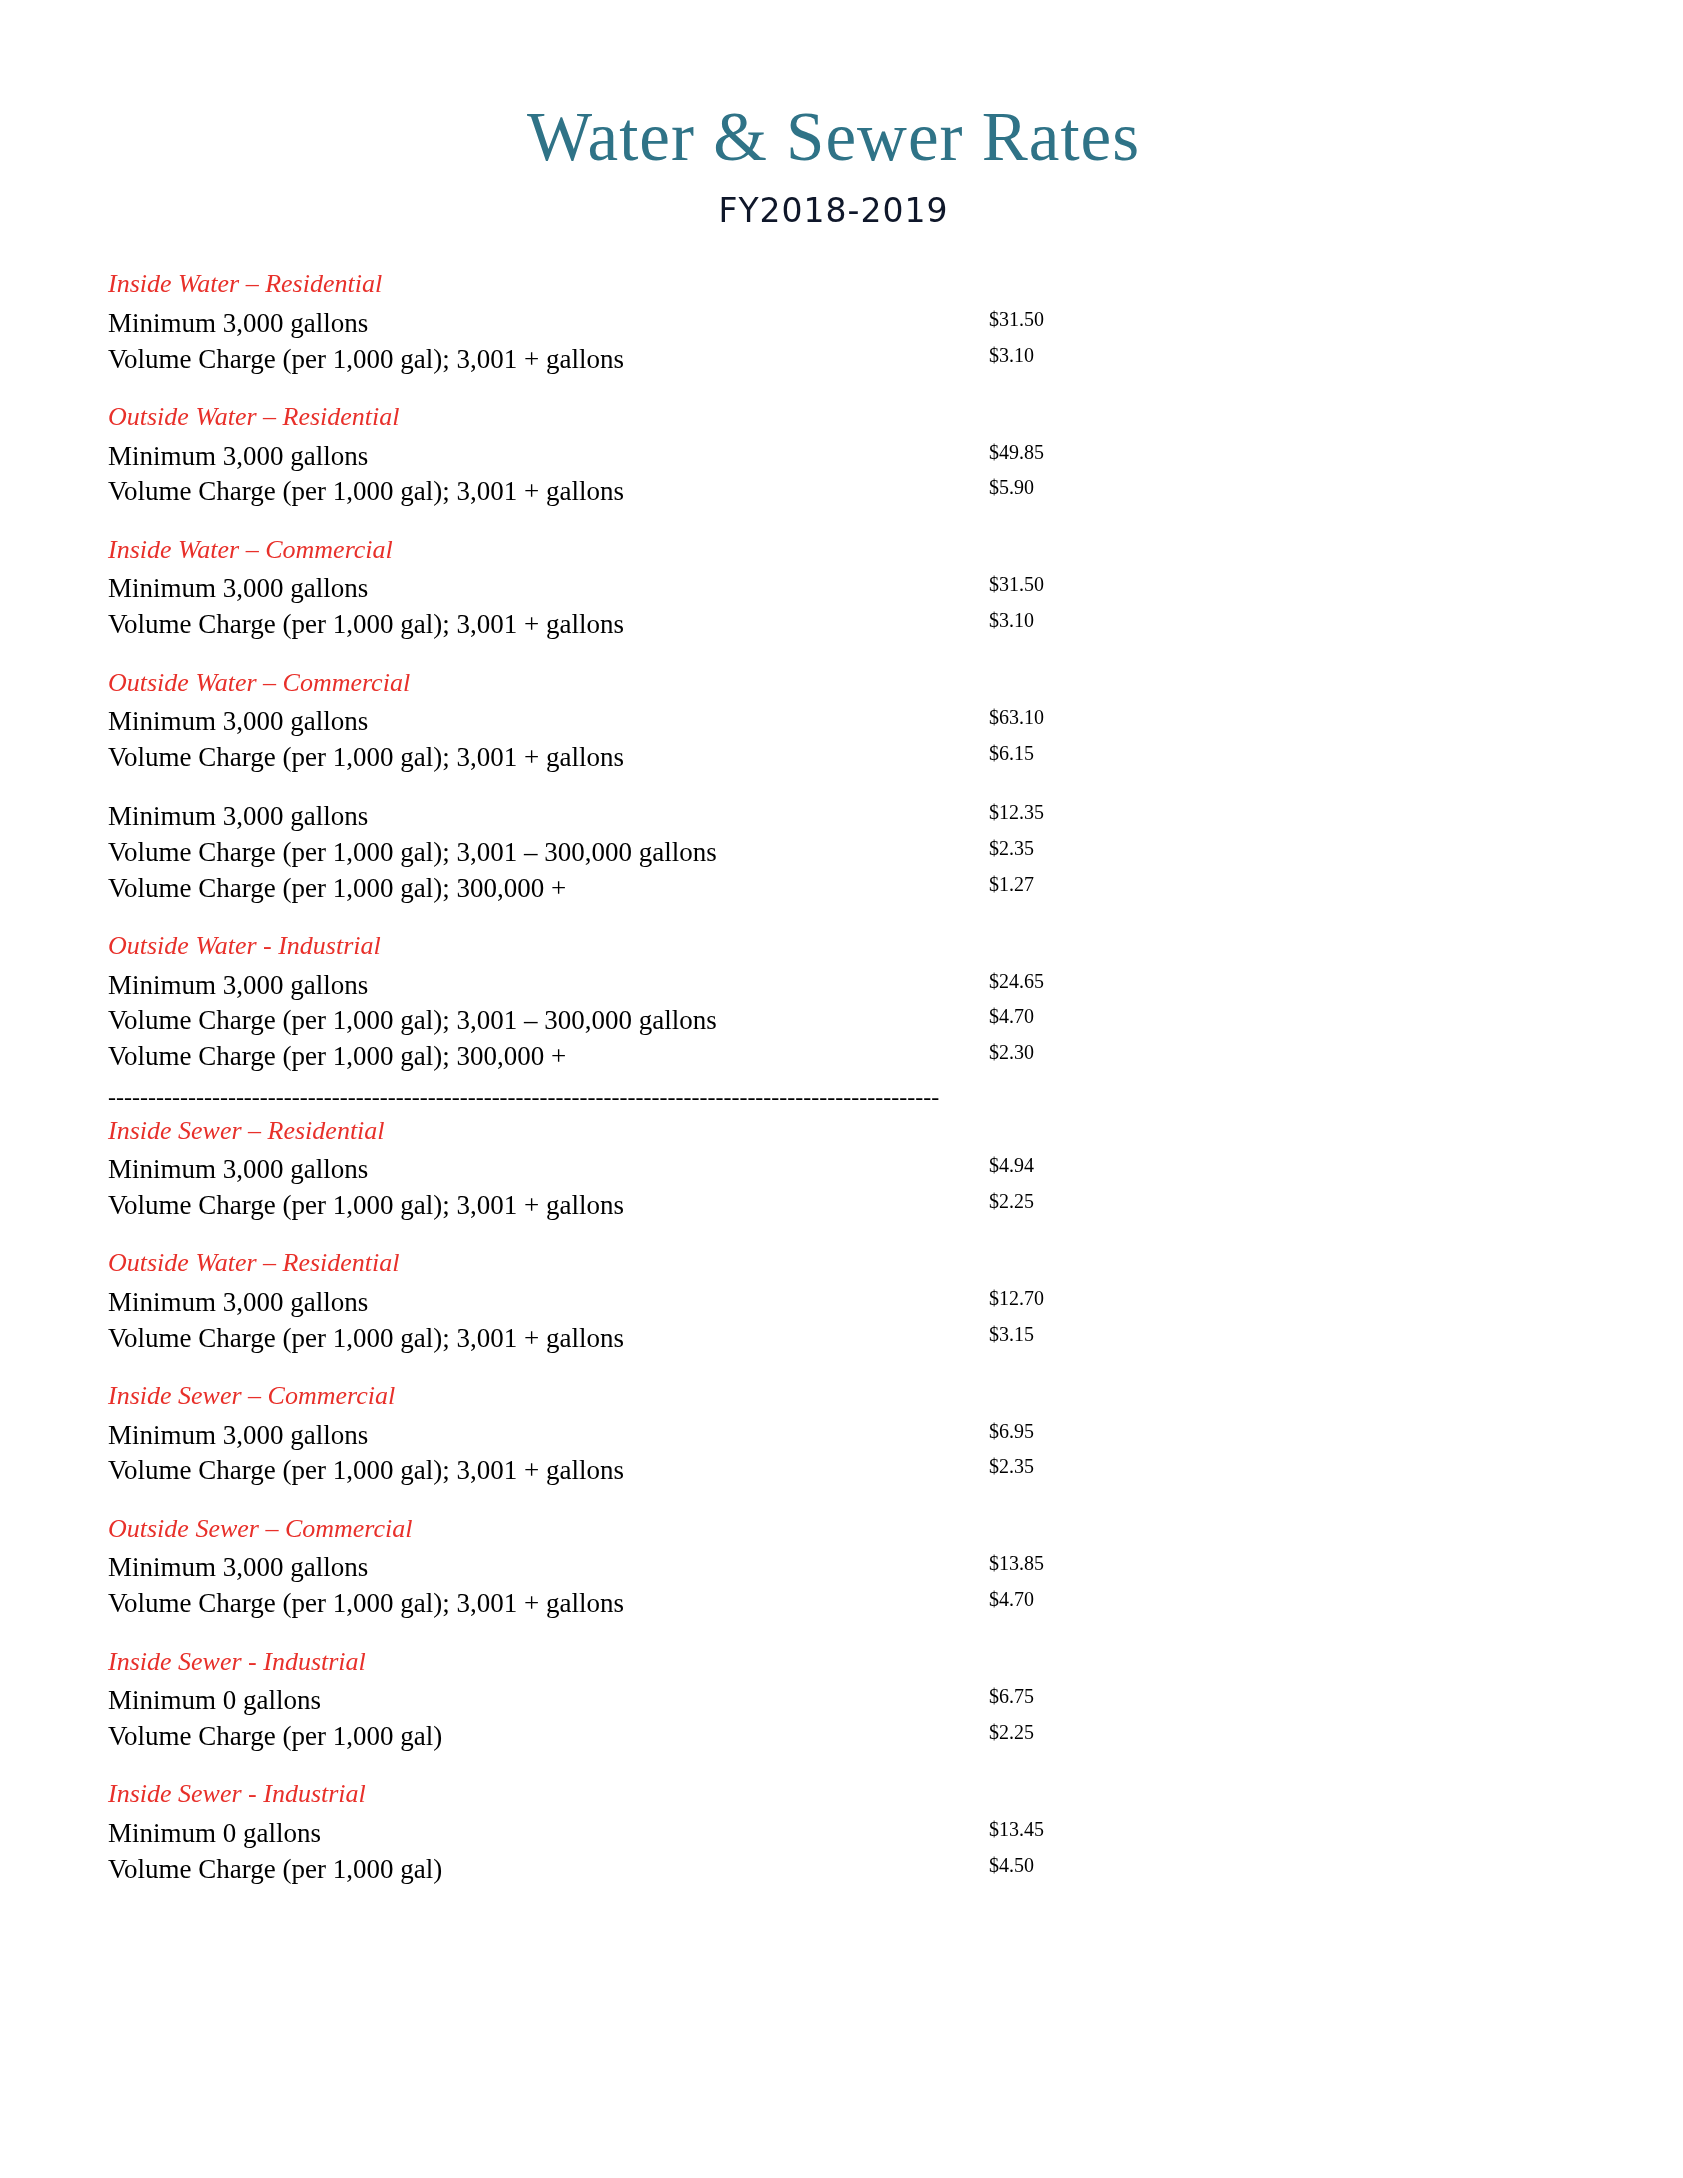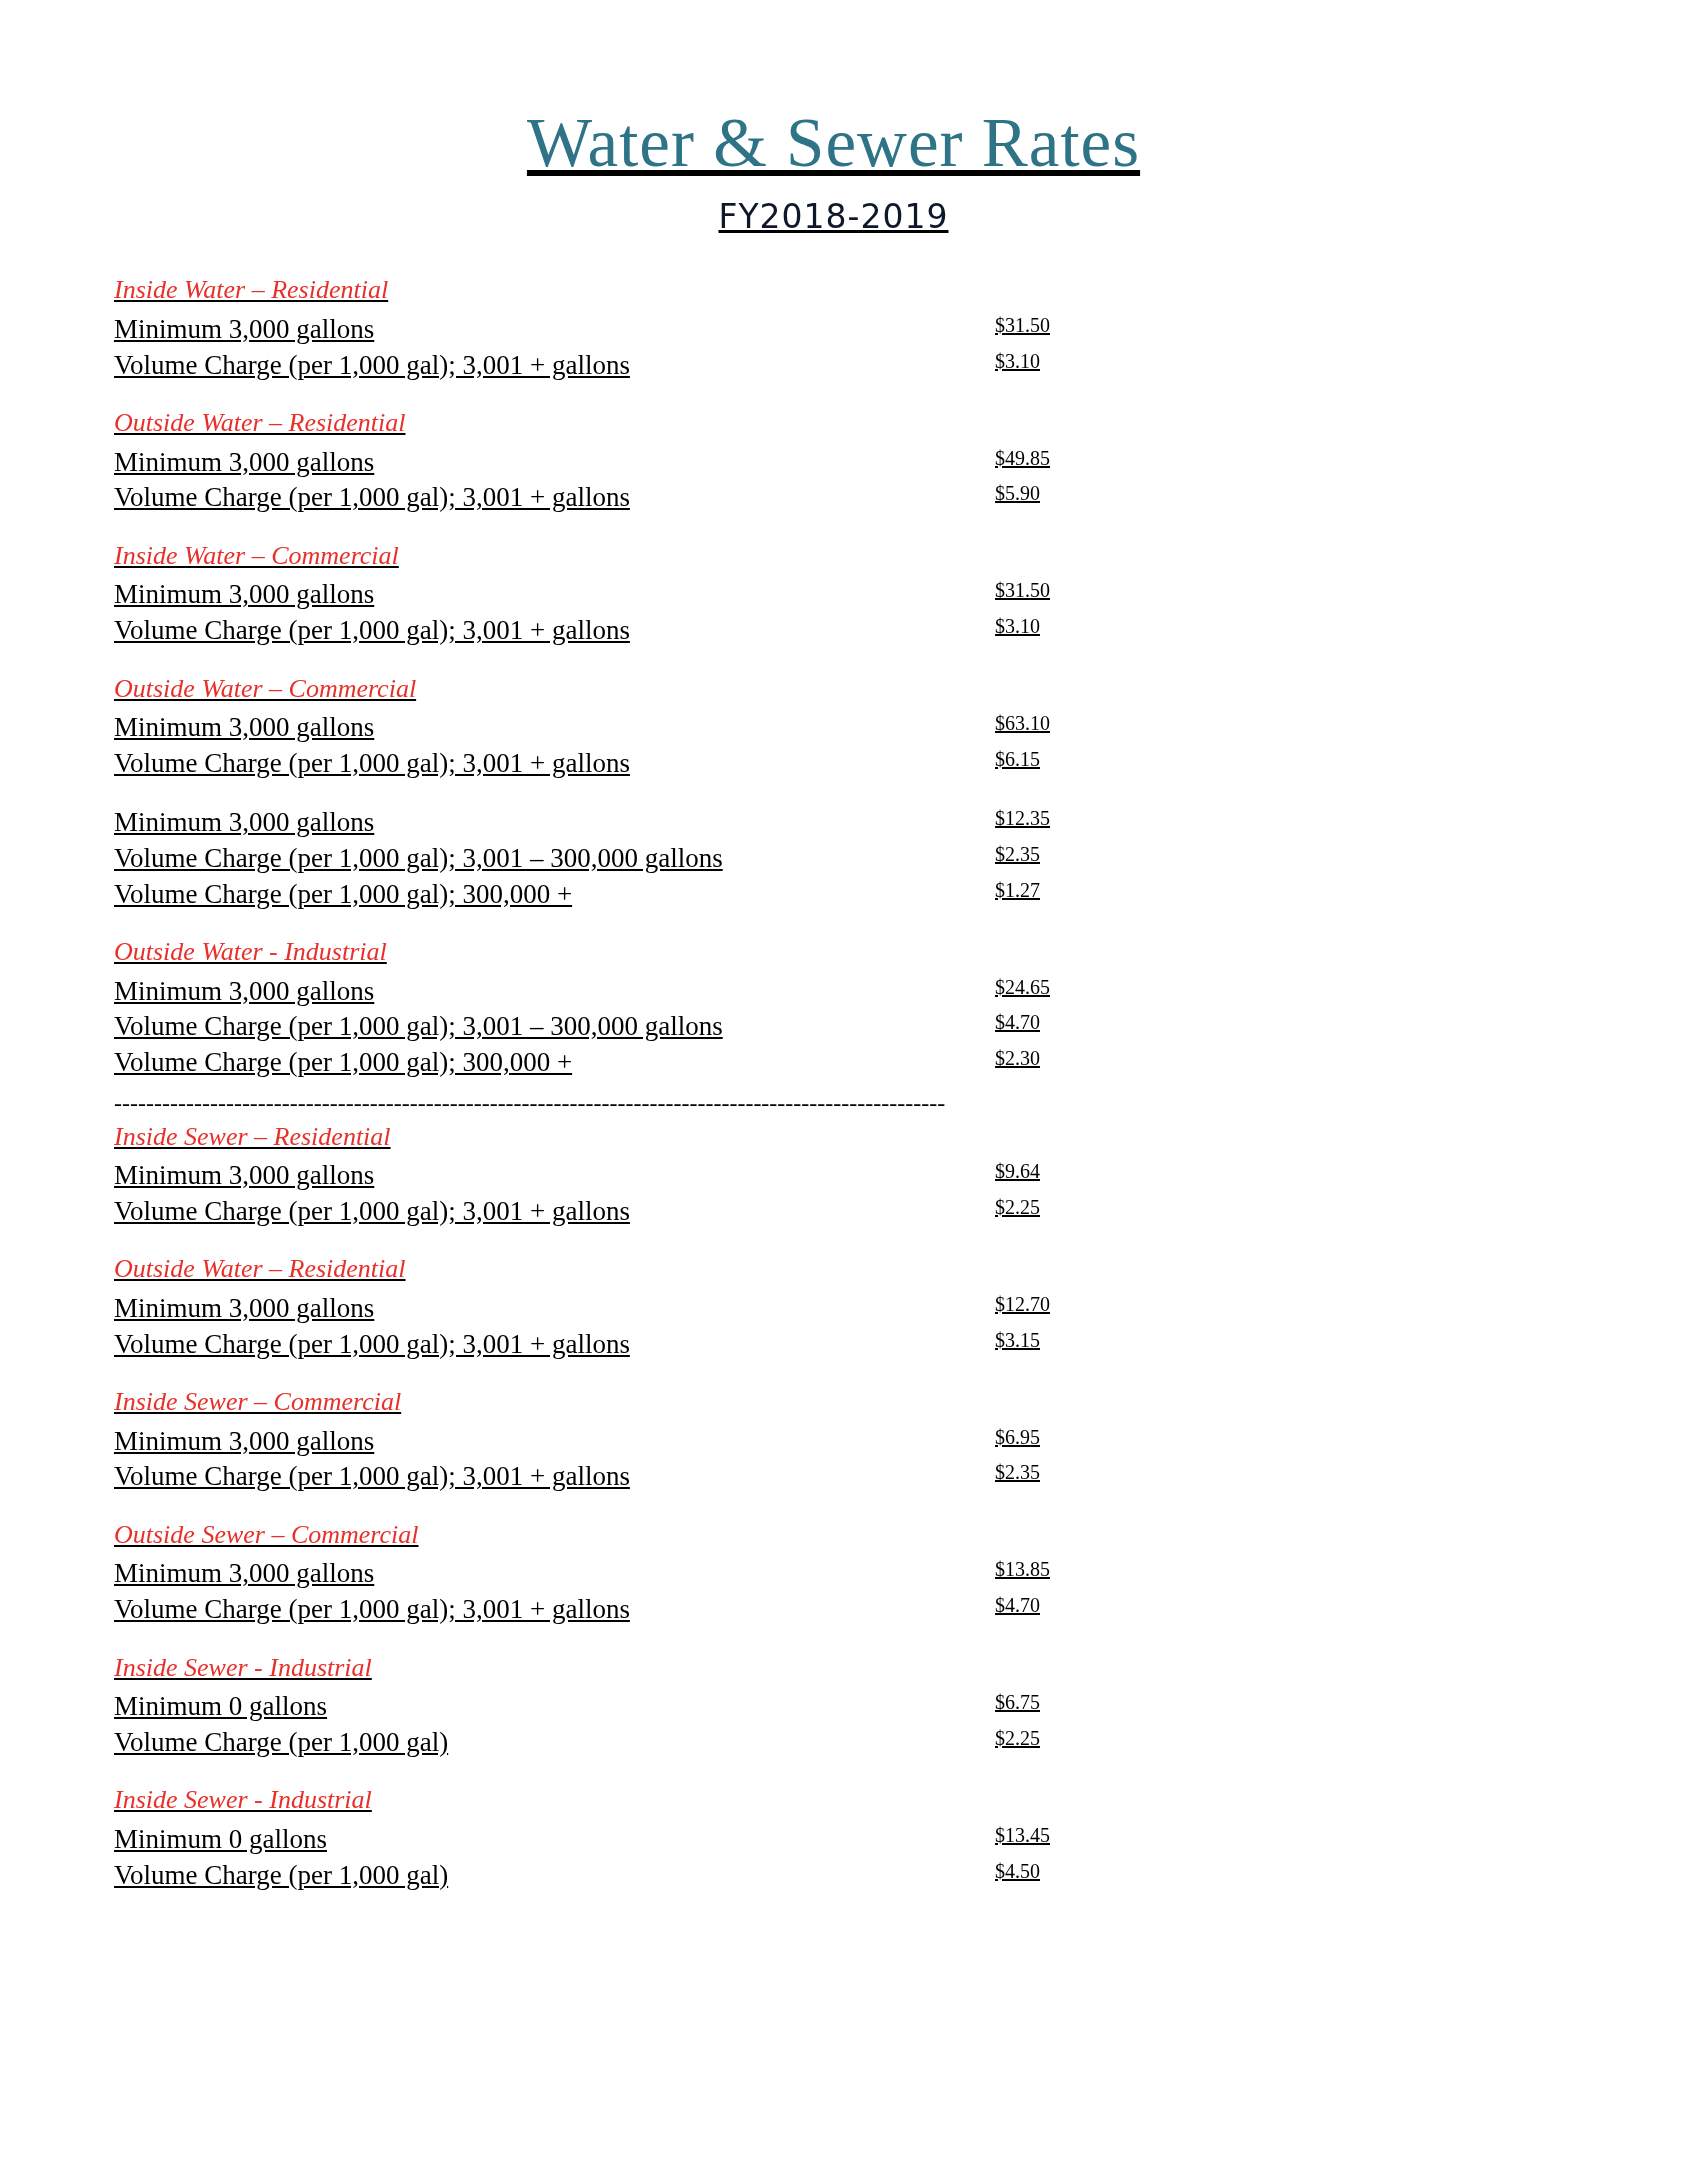--- a/index.html
+++ b/index.html
@@ -12,23 +12,22 @@
     height: 2178px;
     font-family: "Liberation Serif", serif;
     color: #000000;
     position: relative;
     overflow: hidden;
   }
   .page {
     width: 1667px;
     height: 2178px;
     box-sizing: border-box;
-    padding: 18px;
+    padding: 12px;
     position: relative;
-    text-decoration: underline;
   }
   .title {
     text-align: center;
     font-family: "Liberation Serif", serif;
     font-size: 69px;
     color: #2f7387;
     letter-spacing: 1px;
     margin: 0;
     padding-top: 89px;
     font-weight: normal;
@@ -175,21 +174,21 @@
         <span class="row-value">$2.30</span>
       </div>
     </div>
 
     <div class="divider">--------------------------------------------------------------------------------------------------------</div>
 
     <div class="section">
       <div class="section-heading">Inside Sewer – Residential</div>
       <div class="row">
         <span class="row-label">Minimum 3,000 gallons</span>
-        <span class="row-value">$9.64</span>
+        <span class="row-value">$4.94</span>
       </div>
       <div class="row">
         <span class="row-label">Volume Charge (per 1,000 gal); 3,001 + gallons</span>
         <span class="row-value">$2.25</span>
       </div>
     </div>
 
     <div class="section">
       <div class="section-heading">Outside Water – Residential</div>
       <div class="row">

